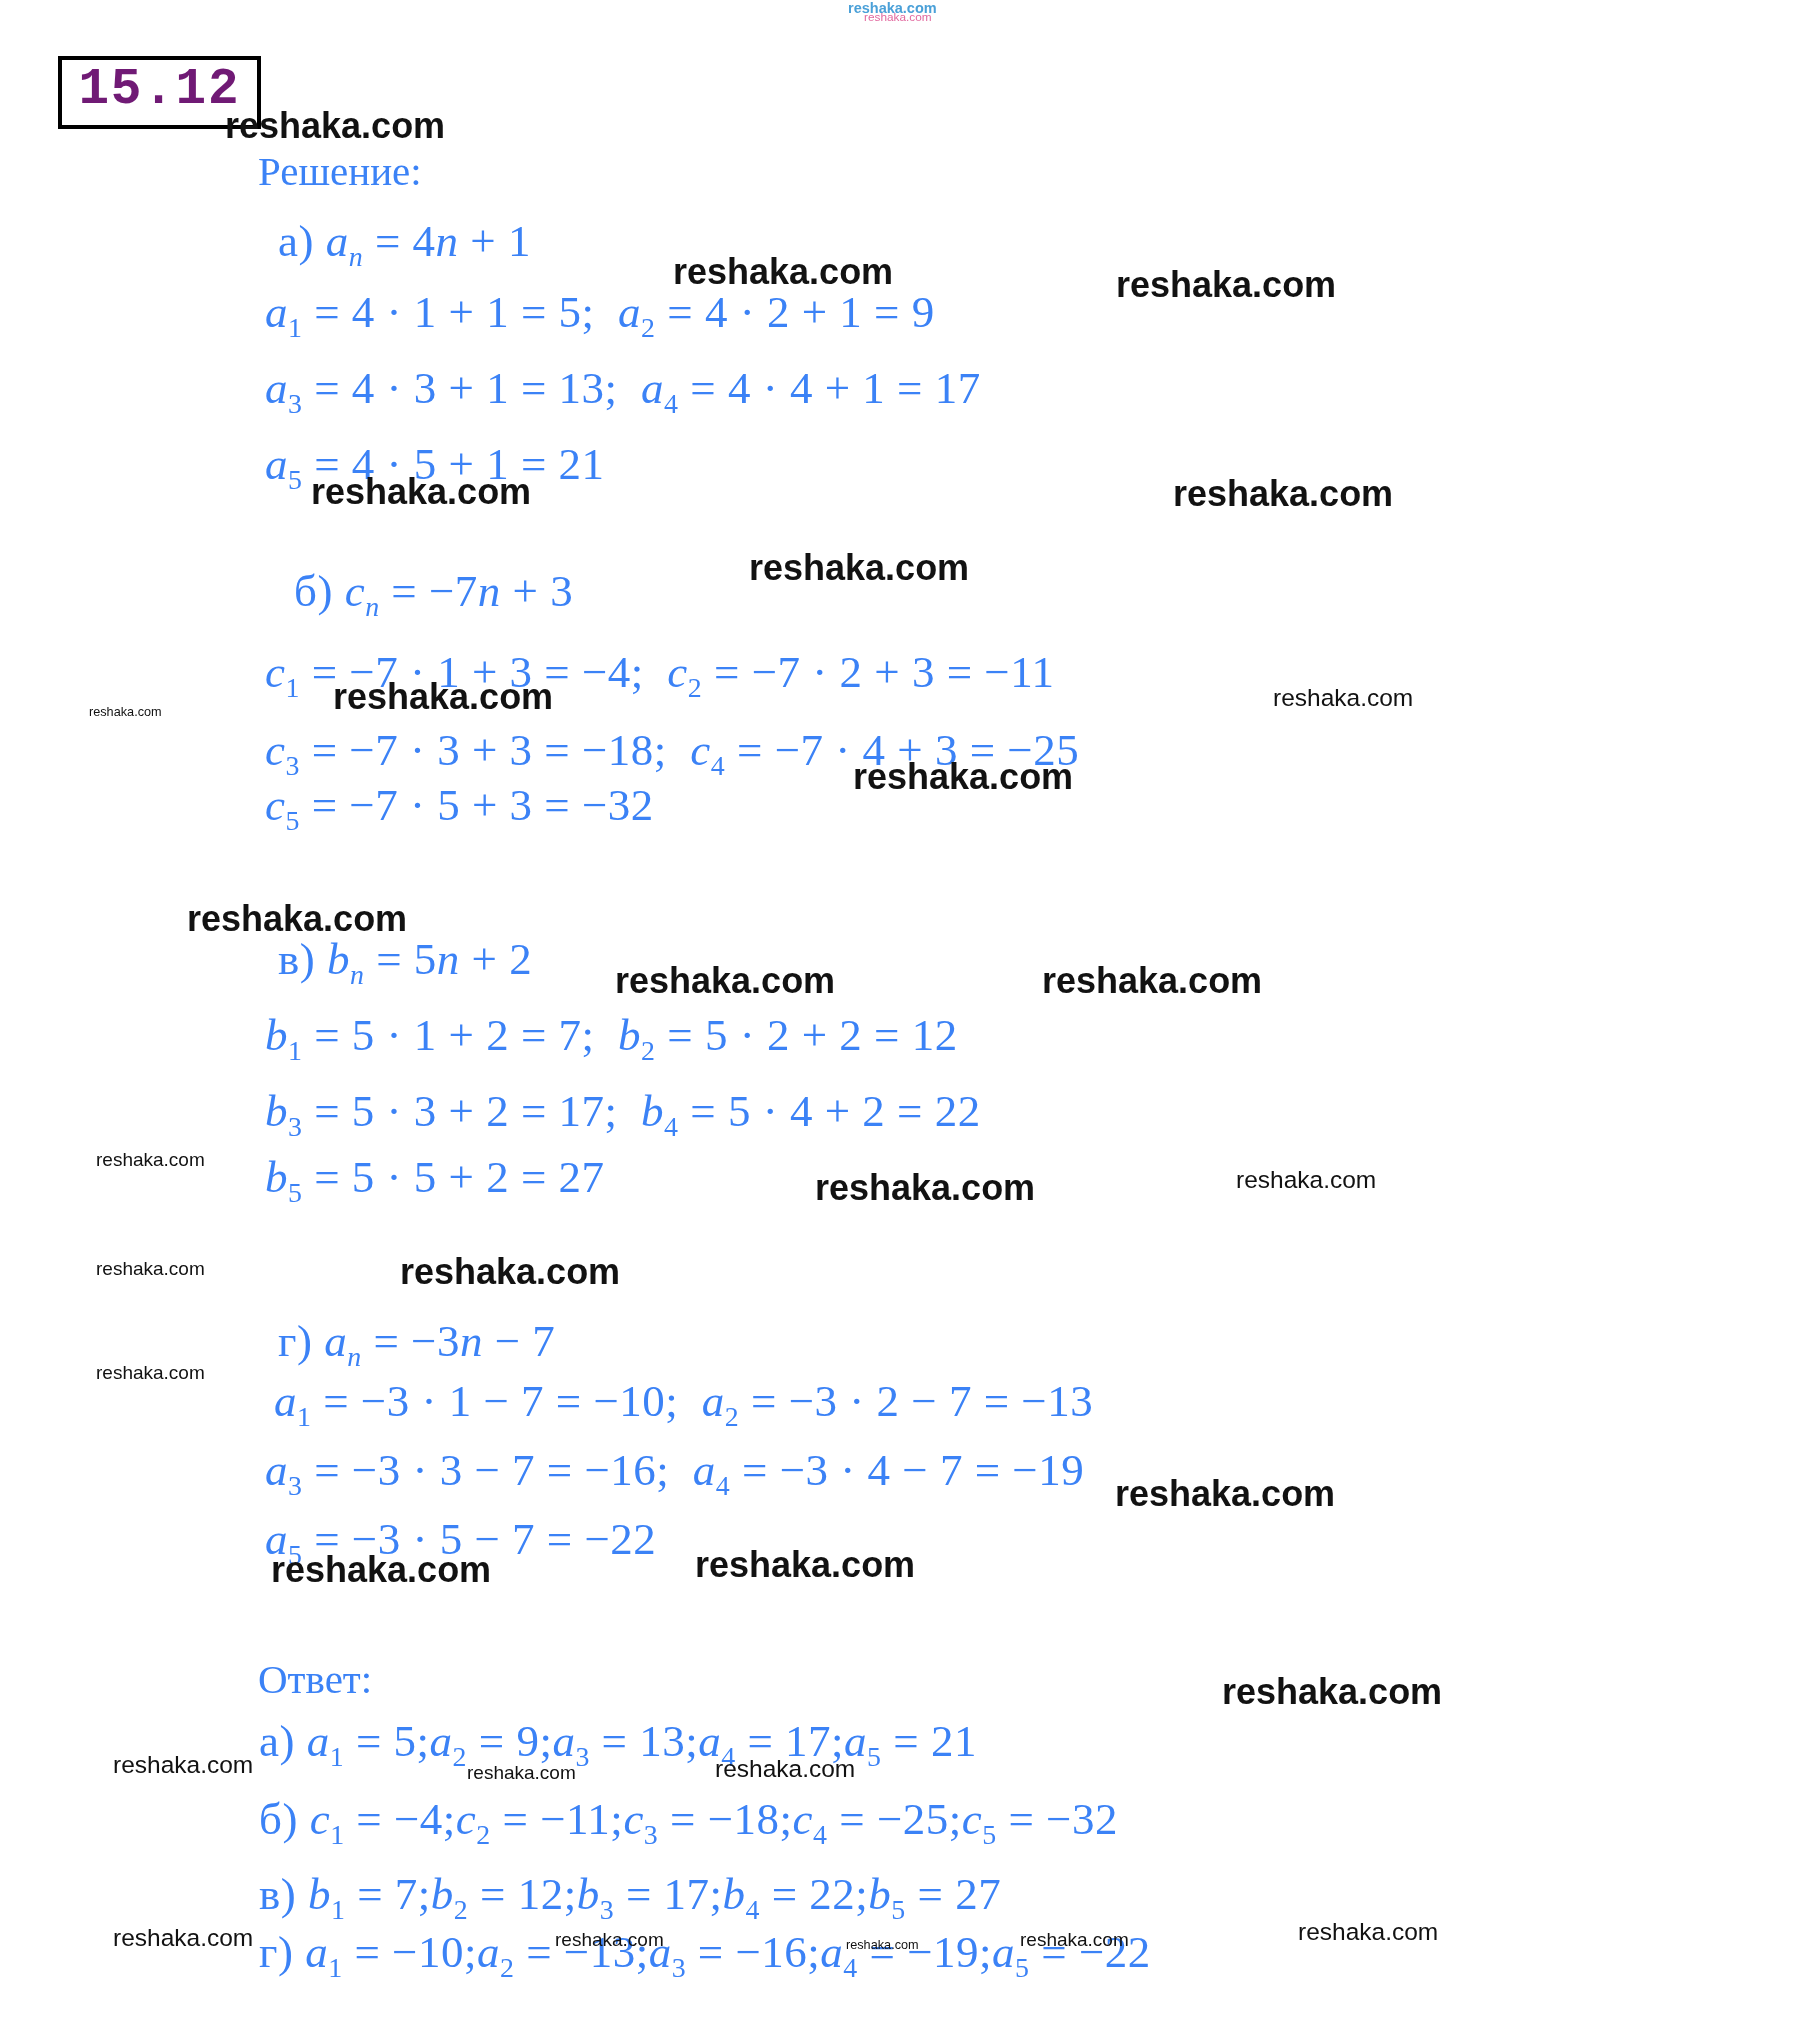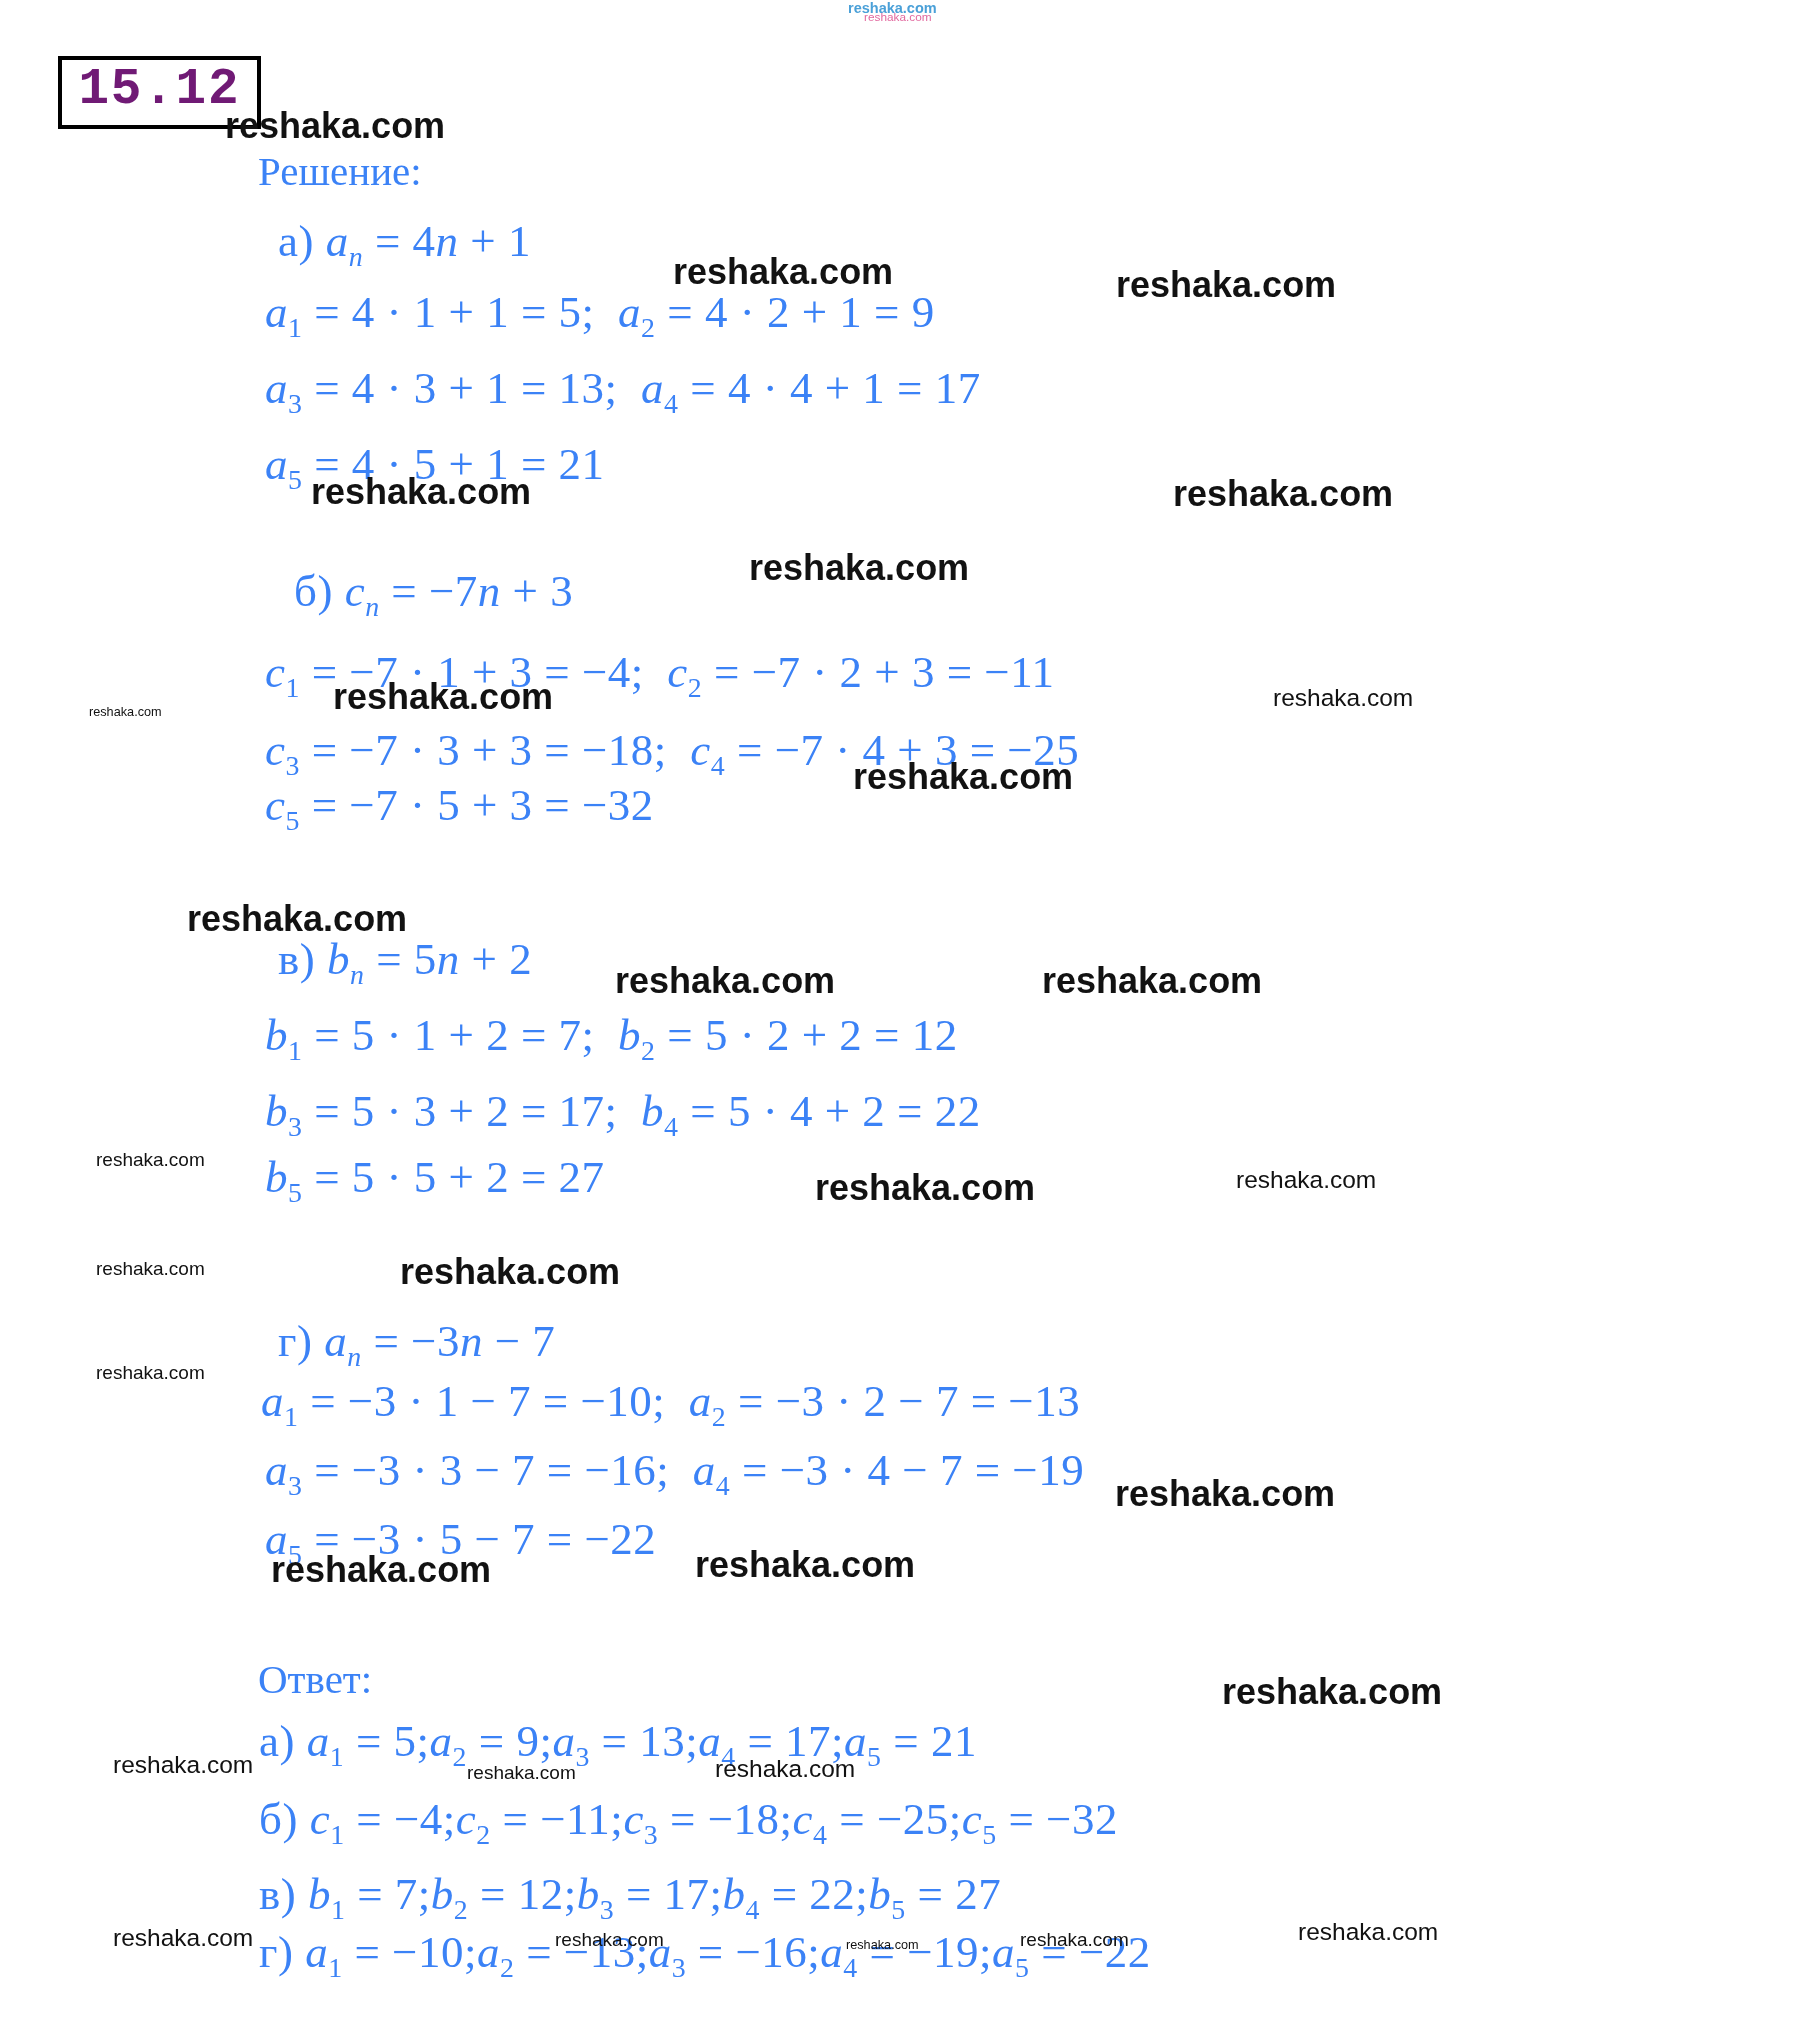--- a/index.html
+++ b/index.html
@@ -77,21 +77,21 @@
   <div class="math-line" style="left:265px; top:646px;"><i>c</i><sub>1</sub> = −7 · 1 + 3 = −4;  <i>c</i><sub>2</sub> = −7 · 2 + 3 = −11</div>
   <div class="math-line" style="left:265px; top:724px;"><i>c</i><sub>3</sub> = −7 · 3 + 3 = −18;  <i>c</i><sub>4</sub> = −7 · 4 + 3 = −25</div>
   <div class="math-line" style="left:265px; top:772px;margin-top:7px;"><i>c</i><sub>5</sub> = −7 · 5 + 3 = −32</div>
 
   <div class="math-line" style="left:278px; top:933px;">в) <i>b</i><sub><i>n</i></sub> = 5<i>n</i> + 2</div>
   <div class="math-line" style="left:265px; top:1009px;"><i>b</i><sub>1</sub> = 5 · 1 + 2 = 7;  <i>b</i><sub>2</sub> = 5 · 2 + 2 = 12</div>
   <div class="math-line" style="left:265px; top:1085px;"><i>b</i><sub>3</sub> = 5 · 3 + 2 = 17;  <i>b</i><sub>4</sub> = 5 · 4 + 2 = 22</div>
   <div class="math-line" style="left:265px; top:1151px;"><i>b</i><sub>5</sub> = 5 · 5 + 2 = 27</div>
 
   <div class="math-line" style="left:278px; top:1302px;margin-top:13px;">г) <i>a</i><sub><i>n</i></sub> = −3<i>n</i> − 7</div>
-  <div class="math-line" style="left:261px; top:1375px;"><i>a</i><sub>1</sub> = −3 · 1 − 7 = −10;  <i>a</i><sub>2</sub> = −3 · 2 − 7 = −13</div>
+  <div class="math-line" style="left:274px; top:1375px;"><i>a</i><sub>1</sub> = −3 · 1 − 7 = −10;  <i>a</i><sub>2</sub> = −3 · 2 − 7 = −13</div>
   <div class="math-line" style="left:265px; top:1444px;"><i>a</i><sub>3</sub> = −3 · 3 − 7 = −16;  <i>a</i><sub>4</sub> = −3 · 4 − 7 = −19</div>
   <div class="math-line" style="left:265px; top:1513px;"><i>a</i><sub>5</sub> = −3 · 5 − 7 = −22</div>
 
   <div class="math-line" style="left:259px; top:1715px;">а) <i>a</i><sub>1</sub> = 5;<i>a</i><sub>2</sub> = 9;<i>a</i><sub>3</sub> = 13;<i>a</i><sub>4</sub> = 17;<i>a</i><sub>5</sub> = 21</div>
   <div class="math-line" style="left:259px; top:1793px;">б) <i>c</i><sub>1</sub> = −4;<i>c</i><sub>2</sub> = −11;<i>c</i><sub>3</sub> = −18;<i>c</i><sub>4</sub> = −25;<i>c</i><sub>5</sub> = −32</div>
   <div class="math-line" style="left:259px; top:1860px;margin-top:8px;">в) <i>b</i><sub>1</sub> = 7;<i>b</i><sub>2</sub> = 12;<i>b</i><sub>3</sub> = 17;<i>b</i><sub>4</sub> = 22;<i>b</i><sub>5</sub> = 27</div>
   <div class="math-line" style="left:259px; top:1926px;text-align:right;">г) <i>a</i><sub>1</sub> = −10;<i>a</i><sub>2</sub> = −13;<i>a</i><sub>3</sub> = −16;<i>a</i><sub>4</sub> = −19;<i>a</i><sub>5</sub> = −22</div>
 
   <span class="wm wm-top-a" style="left:848px; top:0px;">reshaka.com</span>
   <span class="wm wm-top-b" style="left:864px; top:10px;">reshaka.com</span>

